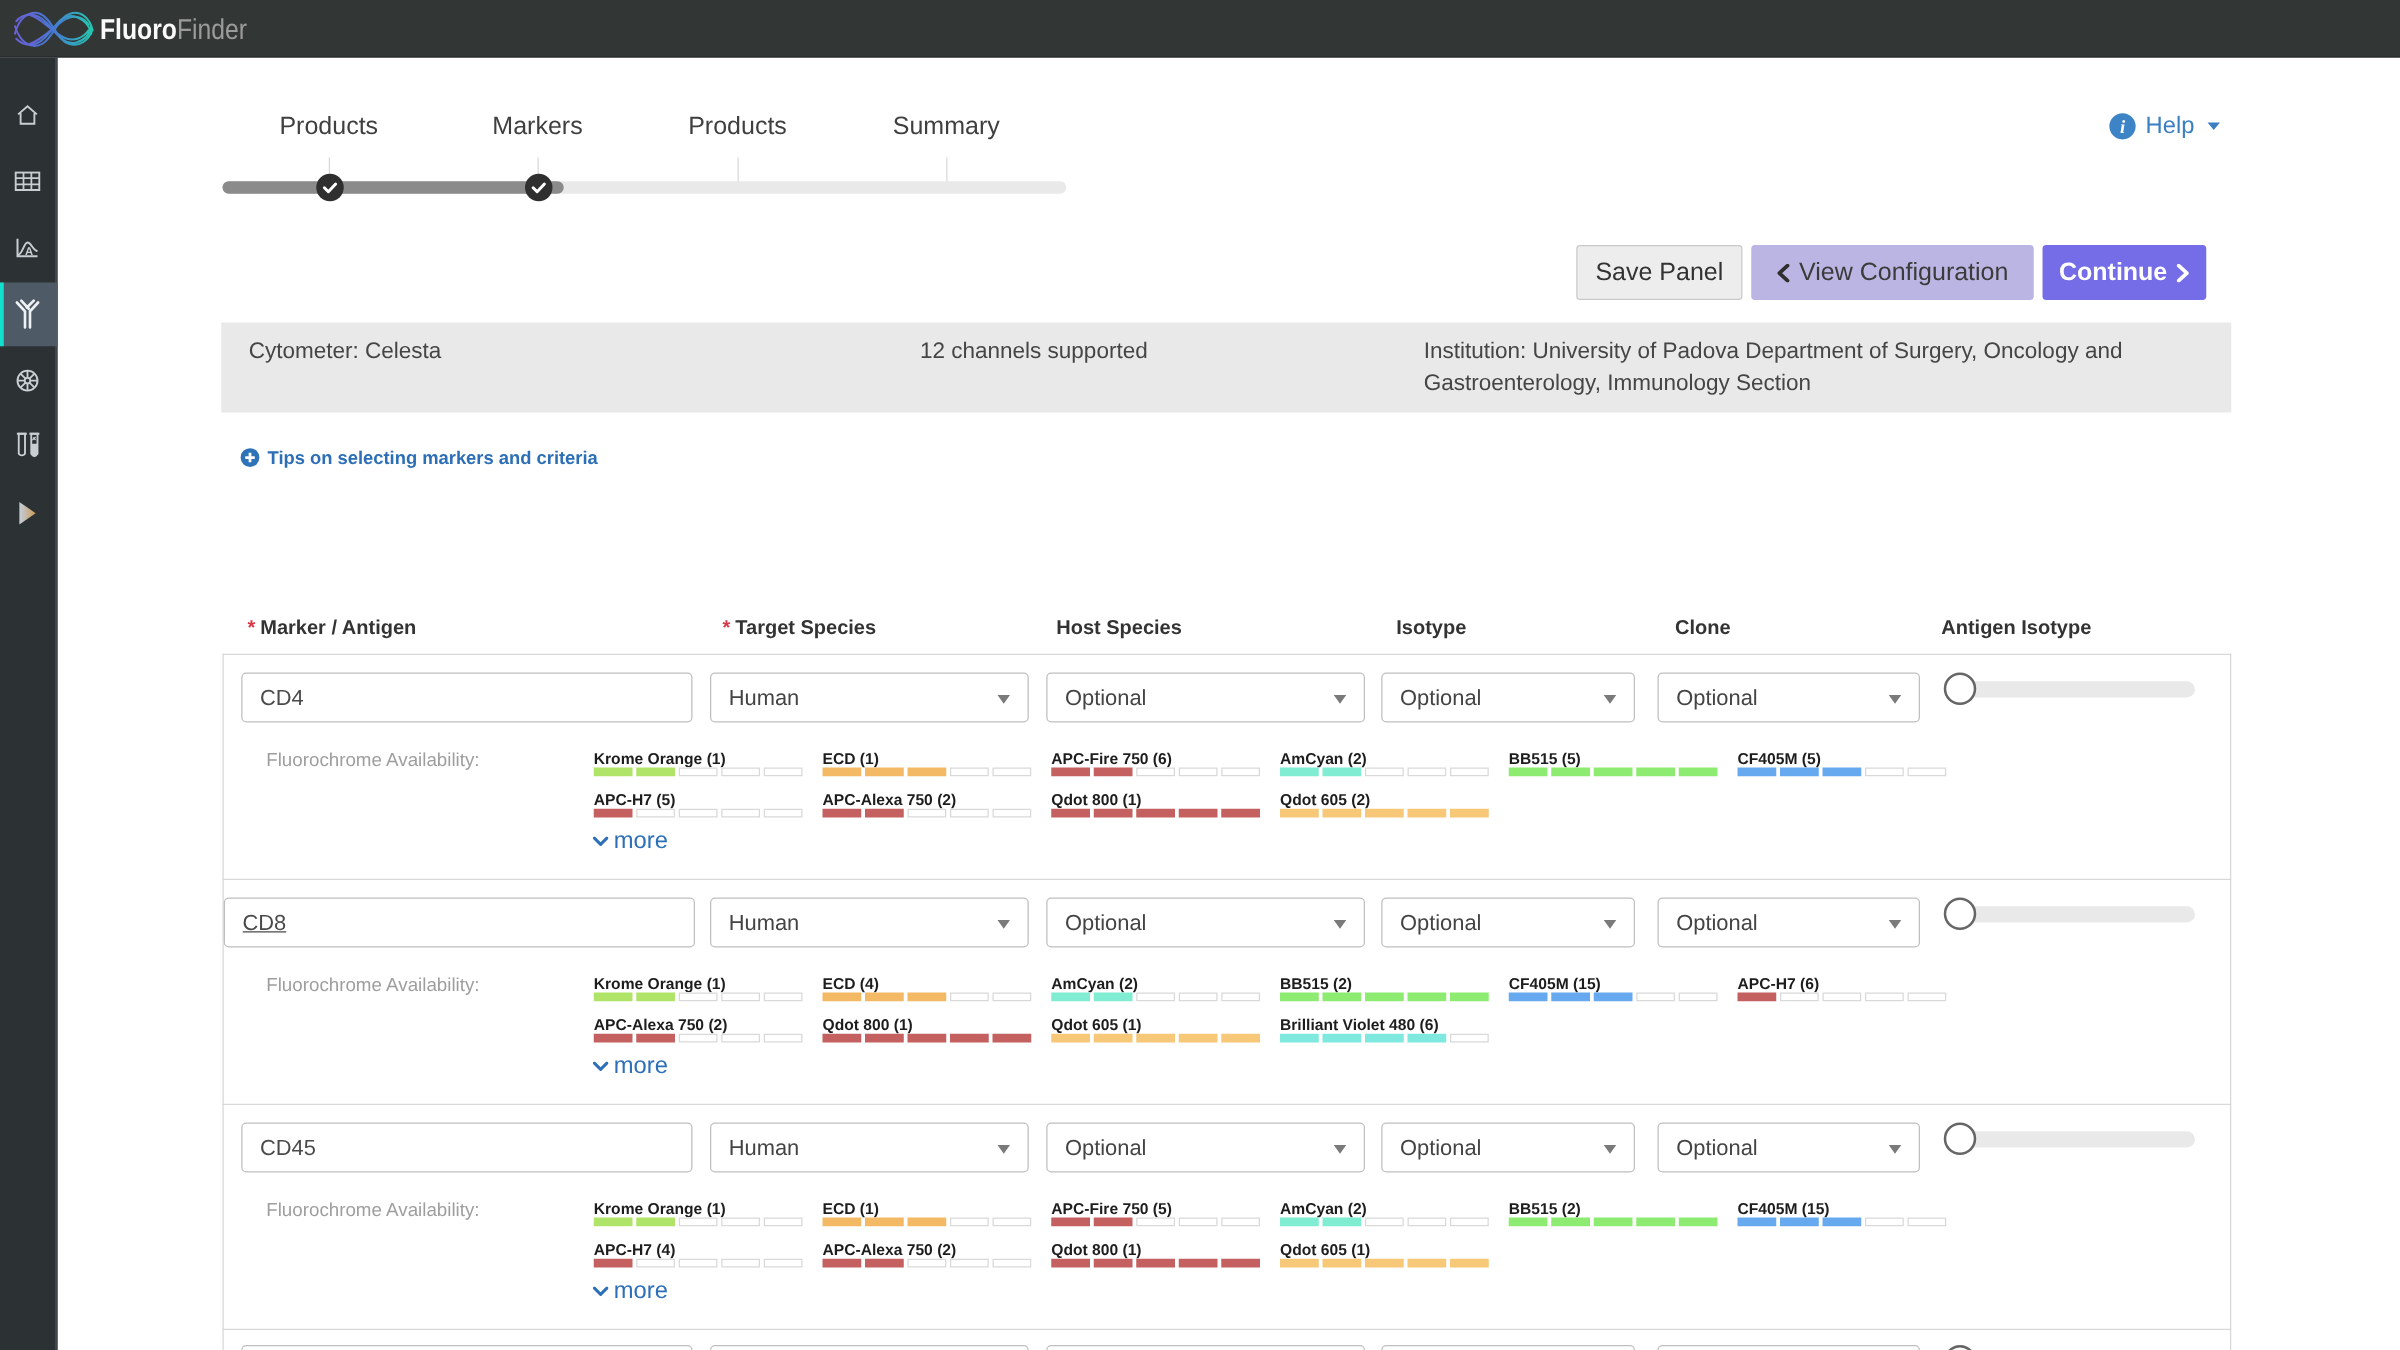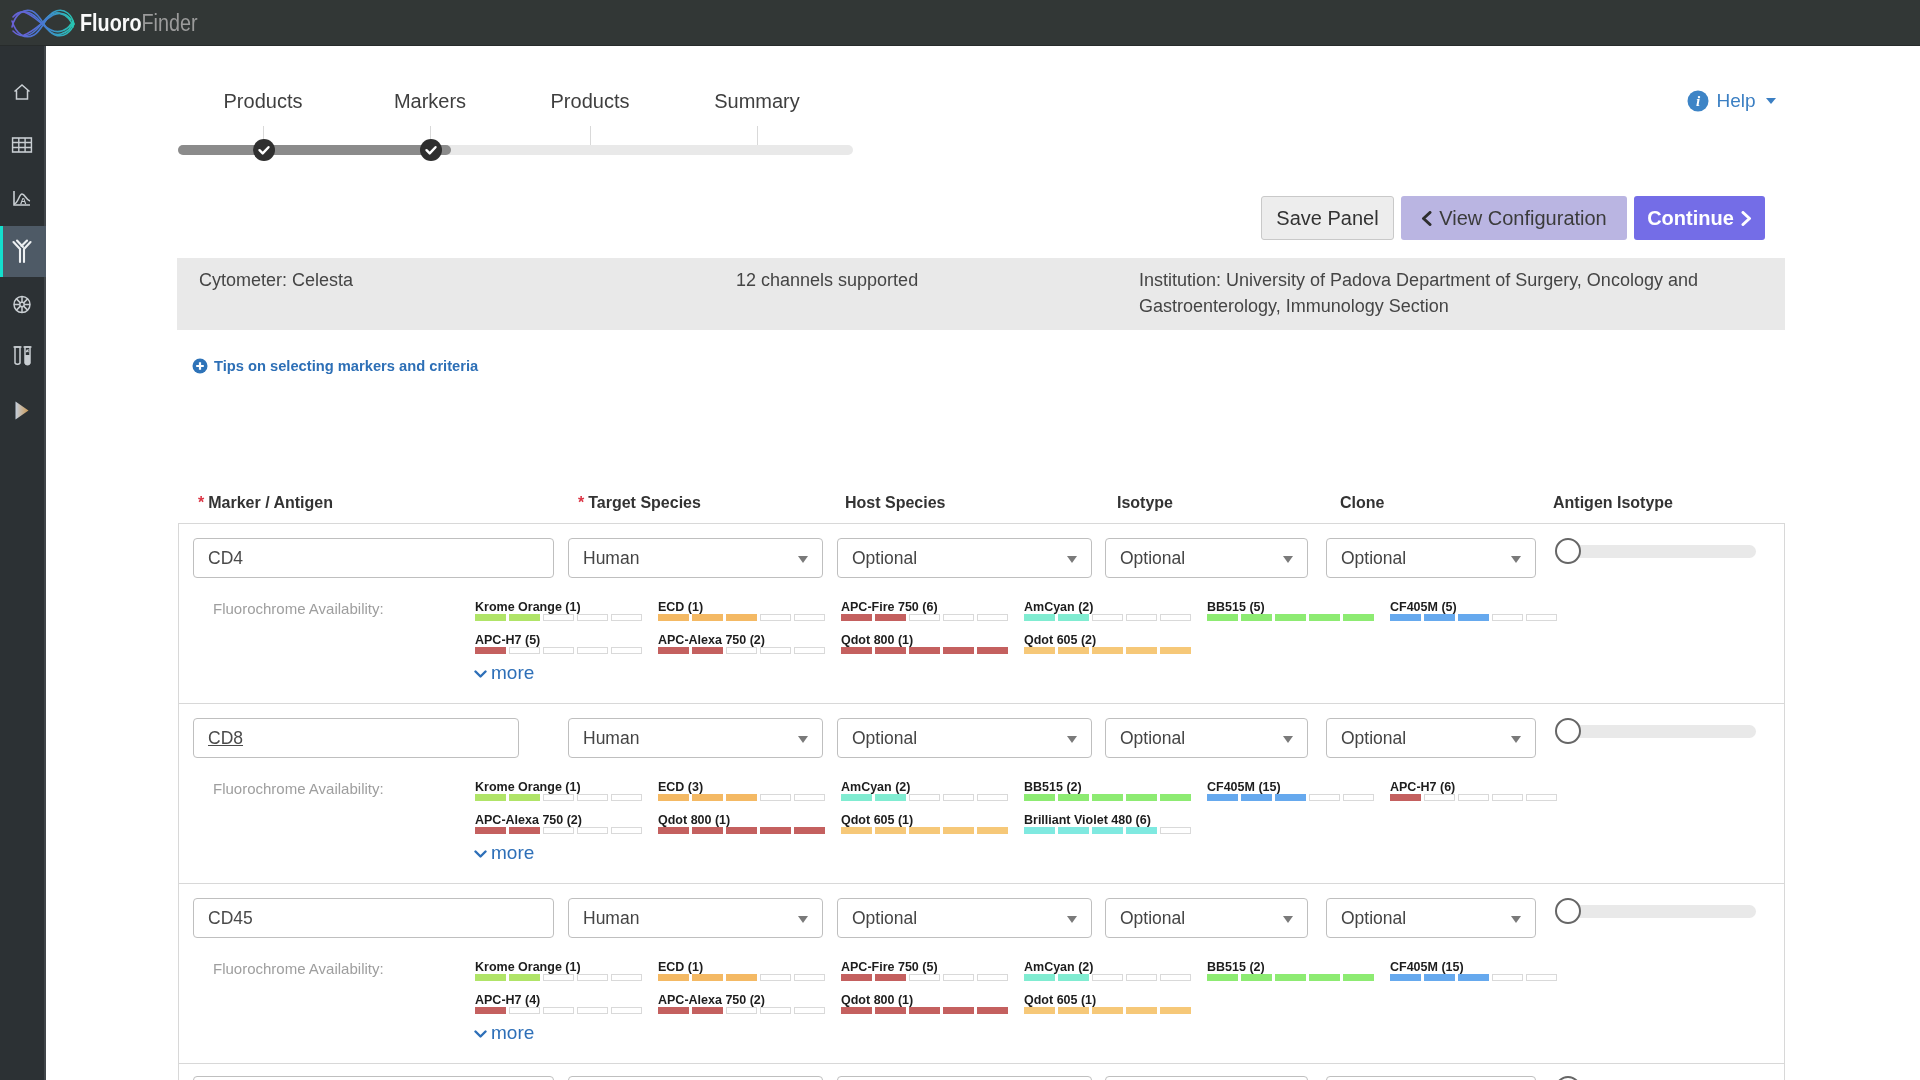--- a/index.html
+++ b/index.html
@@ -205,21 +205,21 @@
     <div class="fb" style="left:475px;top:647px"><i class="sg" style="background:#c4605f"></i><i class="sg se"></i><i class="sg se"></i><i class="sg se"></i><i class="sg se"></i></div>
     <div class="fl" style="left:658px;top:633px">APC-Alexa 750 (2)</div>
     <div class="fb" style="left:658px;top:647px"><i class="sg" style="background:#c4605f"></i><i class="sg" style="background:#c4605f"></i><i class="sg se"></i><i class="sg se"></i><i class="sg se"></i></div>
     <div class="fl" style="left:841px;top:633px">Qdot 800 (1)</div>
     <div class="fb" style="left:841px;top:647px"><i class="sg" style="background:#c4605f"></i><i class="sg" style="background:#c4605f"></i><i class="sg" style="background:#c4605f"></i><i class="sg" style="background:#c4605f"></i><i class="sg" style="background:#c4605f"></i></div>
     <div class="fl" style="left:1024px;top:633px">Qdot 605 (2)</div>
     <div class="fb" style="left:1024px;top:647px"><i class="sg" style="background:#f6c878"></i><i class="sg" style="background:#f6c878"></i><i class="sg" style="background:#f6c878"></i><i class="sg" style="background:#f6c878"></i><i class="sg" style="background:#f6c878"></i></div>
     <div class="more" style="left:474px;top:662px"><svg width="13" height="9" viewBox="0 0 13 9" style="margin-right:4px">
         <path d="M1.5 1.5 L6.5 6.5 L11.5 1.5" fill="none" stroke="#2d6fb8" stroke-width="2.4" stroke-linecap="round" stroke-linejoin="round"></path>
       </svg>more</div>
-<input class="ti" style="left: 193px; top: 718px; width: 326px; text-decoration: underline;" value="CD8">
+<input class="ti" style="left: 179px; top: 718px; width: 377px; text-decoration: underline;" value="CD8">
     <div class="sel" style="left:568px;top:718px;width:255px">
       <span>Human</span>
       <i class="car"></i>
     </div>
     <div class="sel" style="left:837px;top:718px;width:255px">
       <span>Optional</span>
       <i class="car"></i>
     </div>
     <div class="sel" style="left:1105px;top:718px;width:203px">
       <span>Optional</span>
@@ -227,21 +227,21 @@
     </div>
     <div class="sel" style="left:1326px;top:718px;width:210px">
       <span>Optional</span>
       <i class="car"></i>
     </div>
     <div class="trk" style="left:1558px;top:725px"></div>
     <div class="hdl" style="left:1555px;top:718px"></div>
     <div class="fa" style="left:213px;top:780px">Fluorochrome Availability:</div>
     <div class="fl" style="left:475px;top:780px">Krome Orange (1)</div>
     <div class="fb" style="left:475px;top:794px"><i class="sg" style="background:#b0e468"></i><i class="sg" style="background:#b0e468"></i><i class="sg se"></i><i class="sg se"></i><i class="sg se"></i></div>
-    <div class="fl" style="left:658px;top:780px">ECD (3)</div>
+    <div class="fl" style="left:658px;top:780px">ECD (4)</div>
     <div class="fb" style="left:658px;top:794px"><i class="sg" style="background:#f4b964"></i><i class="sg" style="background:#f4b964"></i><i class="sg" style="background:#f4b964"></i><i class="sg se"></i><i class="sg se"></i></div>
     <div class="fl" style="left:841px;top:780px">AmCyan (2)</div>
     <div class="fb" style="left:841px;top:794px"><i class="sg" style="background:#80ecd1"></i><i class="sg" style="background:#80ecd1"></i><i class="sg se"></i><i class="sg se"></i><i class="sg se"></i></div>
     <div class="fl" style="left:1024px;top:780px">BB515 (2)</div>
     <div class="fb" style="left:1024px;top:794px"><i class="sg" style="background:#8deb72"></i><i class="sg" style="background:#8deb72"></i><i class="sg" style="background:#8deb72"></i><i class="sg" style="background:#8deb72"></i><i class="sg" style="background:#8deb72"></i></div>
     <div class="fl" style="left:1207px;top:780px">CF405M (15)</div>
     <div class="fb" style="left:1207px;top:794px"><i class="sg" style="background:#66a9ee"></i><i class="sg" style="background:#66a9ee"></i><i class="sg" style="background:#66a9ee"></i><i class="sg se"></i><i class="sg se"></i></div>
     <div class="fl" style="left:1390px;top:780px">APC-H7 (6)</div>
     <div class="fb" style="left:1390px;top:794px"><i class="sg" style="background:#c4605f"></i><i class="sg se"></i><i class="sg se"></i><i class="sg se"></i><i class="sg se"></i></div>
     <div class="fl" style="left:475px;top:813px">APC-Alexa 750 (2)</div>

